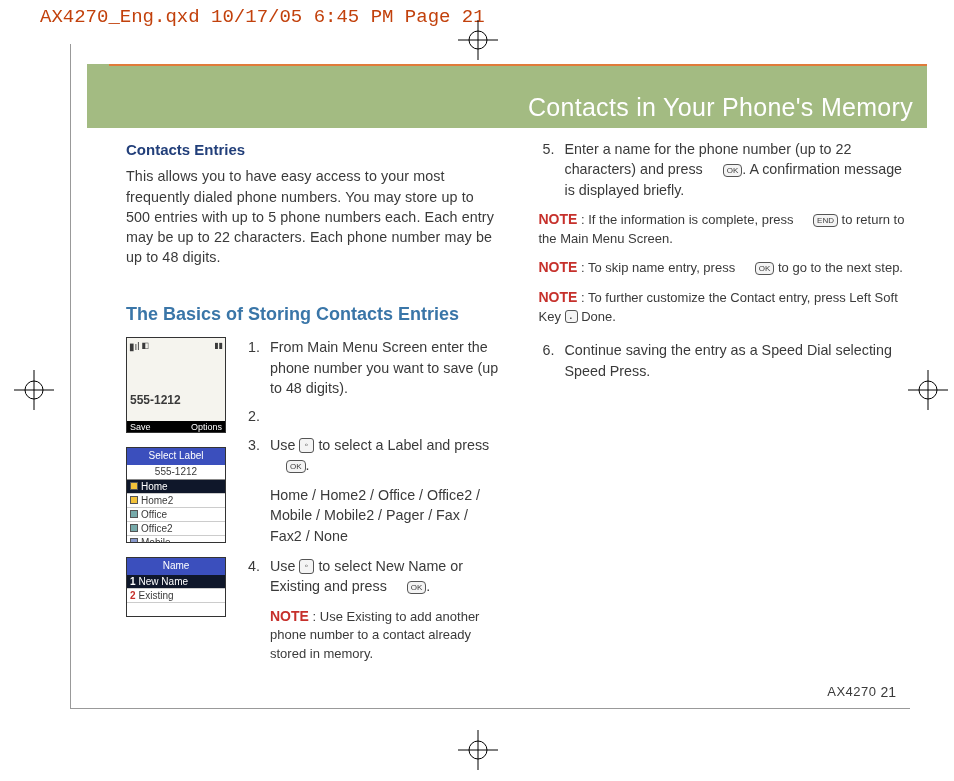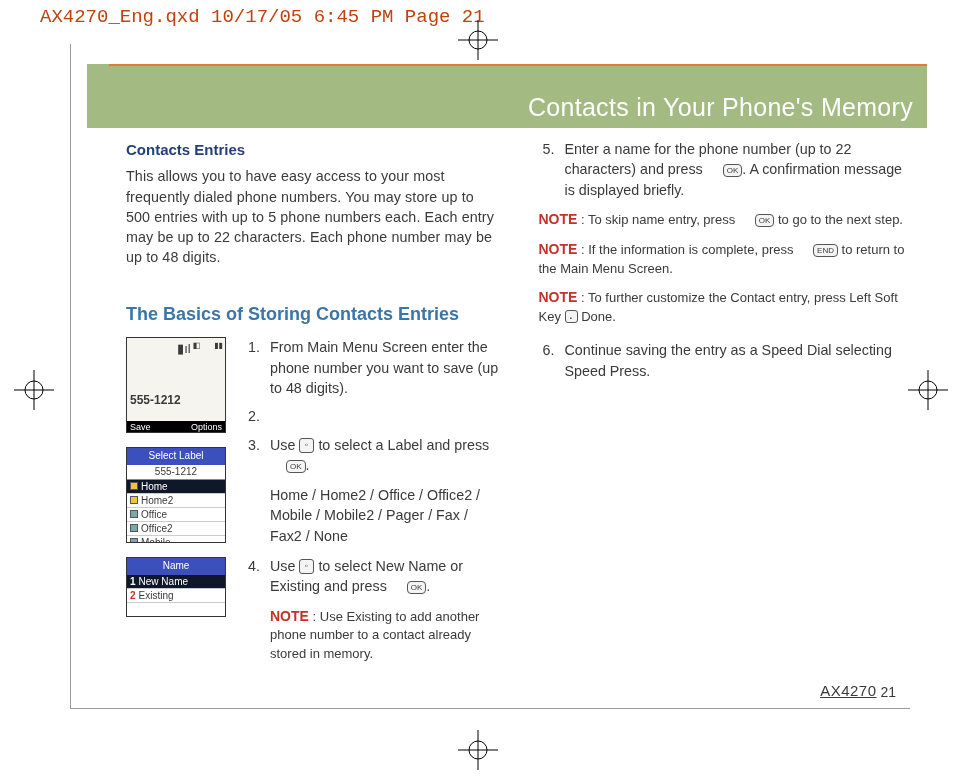--- a/index.html
+++ b/index.html
@@ -119,21 +119,21 @@
   .col-right .top-row { display:flex; gap:12px; }
   .col-right .screens-r { width: 108px; flex:none; }
   .col-right .text-r { flex:1; }
   .step6 { display:flex; gap:10px; margin-top:14px;}
   .footer {
     position: absolute;
     right: 14px;
     bottom: 8px;
     font-size: 14px;
   }
-  .footer .model { font-size: 15px; letter-spacing: .5px; vertical-align: 1px; text-decoration: underline;}
+  .footer .model { font-size: 13px; letter-spacing: .5px; vertical-align: 1px;}
   .screen-plain { background:#f5f4ee; }
   .screen-plain .blackbar{ position:absolute;bottom:0;left:0;right:0;height:11px;background:#000;color:#fff;display:flex;justify-content:space-between;padding:0 3px;font-size:9px;}
   .enter-name .field { background:#fff; padding:0 3px; border-bottom:1px solid #888; font-size:10px;}
   .saved-box {
     width:100px;height:96px;border:1px solid #333;background:#8ea1b5;position:relative;
     display:flex;align-items:center;justify-content:center;
   }
   .saved-inner{ width:80px;height:76px;background:#eeeade;border:1px solid #555;display:flex;flex-direction:column;align-items:center;justify-content:center;gap:4px;font-size:9px;}
   .disk{width:22px;height:22px;background:#6a7a9e;border:1px solid #333;}
   .mtop { margin-top: 10px;}
@@ -185,21 +185,21 @@
       <div class="h-entries">Contacts Entries</div>
       <p class="para">This allows you to have easy access to your most frequently dialed phone numbers. You may store up to 500 entries with up to 5 phone numbers each. Each entry may be up to 22 characters. Each phone number may be up to 48 digits.</p>
       <div class="h-blue">The Basics of Storing Contacts Entries</div>
 
       <div class="left-body">
 
         <div class="screens-col">
 
           <div class="screen screen-plain">
             <div style="position:absolute;top:2px;left:2px;display:flex;gap:2px;">
-              <span style="font-size:13px;margin-left:48px;">▮ıl</span>
+              <span style="font-size:10px;">▮ıl</span>
                 <span style="font-size:8px;">◧</span>
             </div>
             <div style="position:absolute;top:2px;right:2px;font-size:8px;">▮▮</div>
             <div style="position:absolute;top:54px;left:3px;font-weight:bold;font-size:12px;">555-1212</div>
             <div class="blackbar">
               <span>Save</span>
               <span>Options</span>
             </div>
           </div>
 
@@ -272,24 +272,24 @@
     <div class="col col-right">
       <div class="top-row">
         <div class="text-r">
           <div class="step-row">
             <span class="step-num">5.</span>
             <div class="step-body">
               <span>Enter a name for the phone number (up to 22 characters) and press </span><span class="icon">OK</span><span>. A confirmation message is displayed briefly.</span>
             </div>
           </div>
           <div class="mtop notesmall">
+            <span class="note">NOTE</span> <span>: If the information is complete, press </span><span class="icon">END</span><span> to return to the Main Menu Screen.</span>
+          </div>
+          <div class="mtop notesmall">
             <span class="note">NOTE</span> <span>: To skip name entry, press </span><span class="icon">OK</span><span> to go to the next step.</span>
-          </div>
-          <div class="mtop notesmall">
-            <span class="note">NOTE</span> <span>: If the information is complete, press </span><span class="icon">END</span><span> to return to the Main Menu Screen.</span>
           </div>
           <div class="mtop notesmall">
             <span class="note">NOTE</span> <span>: To further customize the Contact entry, press Left Soft Key </span><span class="icon-soft"></span> <span class="bold">Done</span>.
           </div>
         </div>
       </div>
 
       <div class="step6">
         <span class="step-num">6.</span>
         <div class="step-body">

